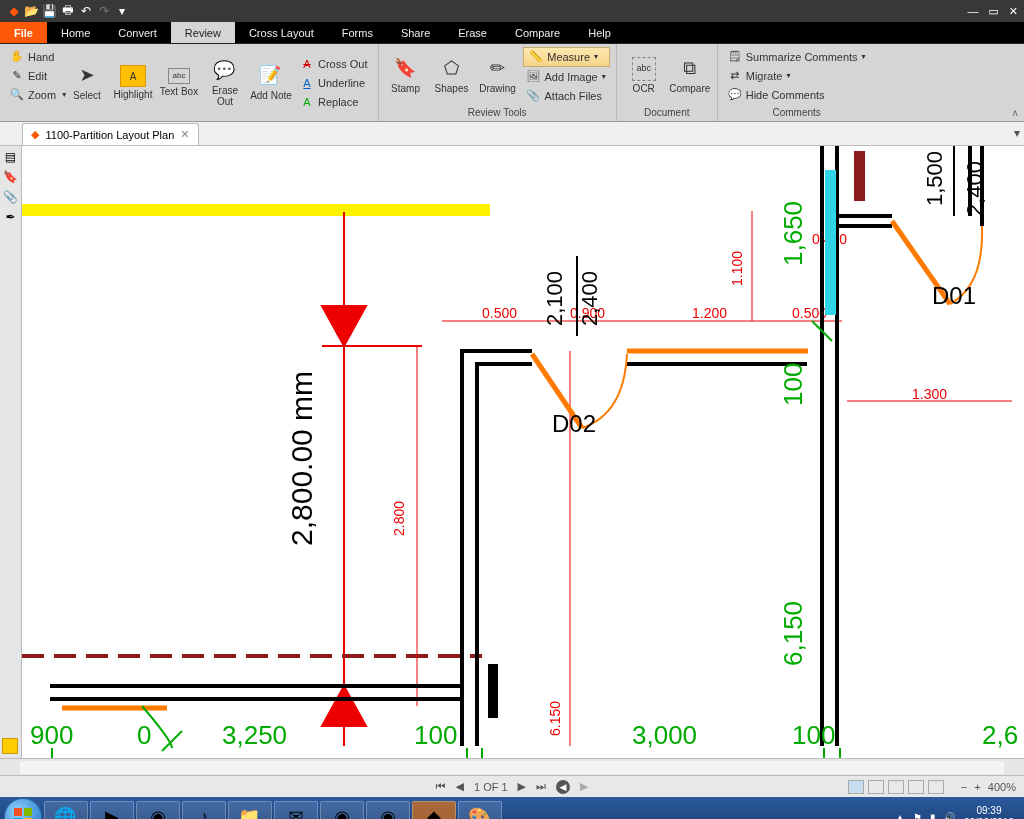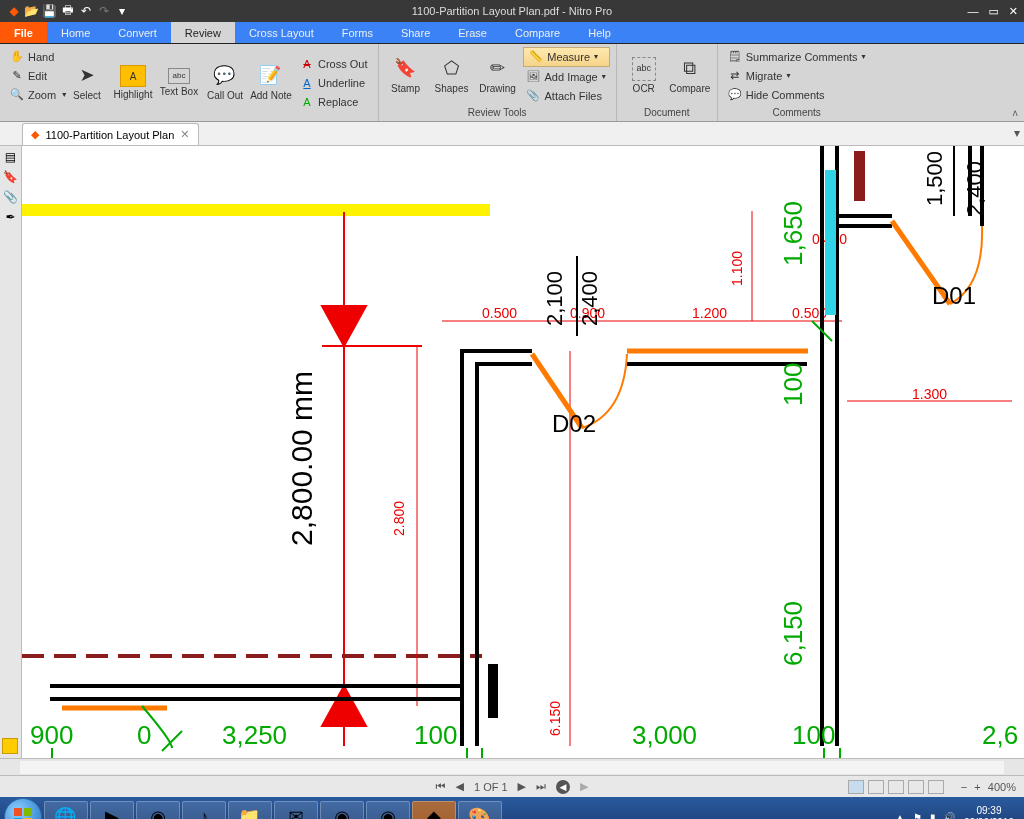--- a/index.html
+++ b/index.html
@@ -4,21 +4,21 @@
 <style>
   * { box-sizing: border-box; margin: 0; padding: 0; }
   html, body { width: 1024px; height: 819px; overflow: hidden; font-family: "Segoe UI", Arial, sans-serif; font-size: 12px; background: #555; }
   
   .titlebar { height: 22px; background: #383838; color: #ccc; display: flex; align-items: center; position: relative; }
   .titlebar .qat { display: flex; align-items: center; gap: 2px; padding-left: 6px; }
   .titlebar .qat span { width: 16px; height: 16px; display: inline-flex; align-items: center; justify-content: center; color: #fff; font-size: 12px; }
   .titlebar .title { position: absolute; left: 0; right: 0; text-align: center; font-size: 11px; color: #ddd; pointer-events: none; }
   .titlebar .winctl { position: absolute; right: 6px; display: flex; gap: 10px; color: #fff; font-size: 11px; }
   
-  .menubar { height: 22px; background: #3b82f6; display: flex; align-items: stretch; border-bottom: 1px solid #222; }
+  .menubar { height: 22px; background: #000000; display: flex; align-items: stretch; border-bottom: 1px solid #222; }
   .menubar .item { padding: 0 14px; color: #eee; font-size: 11px; display: flex; align-items: center; cursor: pointer; }
   .menubar .item.file { background: #ff5806; color: #fff; font-weight: 600; }
   .menubar .item.active { background: #d5d5d5; color: #222; }
   
   .ribbon { height: 78px; background: #d5d5d5; display: flex; border-bottom: 1px solid #999; font-size: 11px; color: #333; position: relative; }
   .rgrp { border-right: 1px solid #b8b8b8; display: flex; flex-direction: column; }
   .rgrp .body { flex: 1; display: flex; align-items: center; padding: 2px 6px; gap: 4px; }
   .rgrp .label { height: 14px; text-align: center; font-size: 10px; color: #444; }
   .smallcol { display: flex; flex-direction: column; gap: 1px; justify-content: center; }
   .smallbtn { display: flex; align-items: center; gap: 4px; padding: 1px 4px; cursor: pointer; height: 18px; }
@@ -64,21 +64,20 @@
 <div class="titlebar">
   <div class="qat">
     <span style="color:#ff5806">◆</span>
     <span>📂</span>
     <span>💾</span>
     <span>🖶</span>
     <span>↶</span>
     <span style="color:#777">↷</span>
     <span>▾</span>
   </div>
-  <div class="title">1100-Partition Layout Plan.pdf - Nitro Pro</div>
   <div class="winctl">
     <span>—</span>
     <span>▭</span>
     <span>✕</span>
   </div>
 </div>
 
 <div class="menubar">
   <div class="item file">File</div>
   <div class="item">Home</div>
@@ -122,21 +121,21 @@
       <div class="bigbtn highlight">
           <span class="ic" style="color:#333;font-size:10px">A</span>
           <span>Highlight</span>
         </div>
       <div class="bigbtn">
           <span class="ic" style="border:1px solid #888;width:22px;height:16px;font-size:8px">abc</span>
           <span>Text Box</span>
         </div>
       <div class="bigbtn">
           <span class="ic">💬</span>
-          <span>Call Out</span>
+          <span>Erase Out</span>
         </div>
       <div class="bigbtn">
           <span class="ic">📝</span>
           <span>Add Note</span>
         </div>
       <div class="smallcol">
         <div class="smallbtn">
             <span class="ic" style="color:#c00;text-decoration:line-through">A</span>
             <span>Cross Out</span>
           </div>

